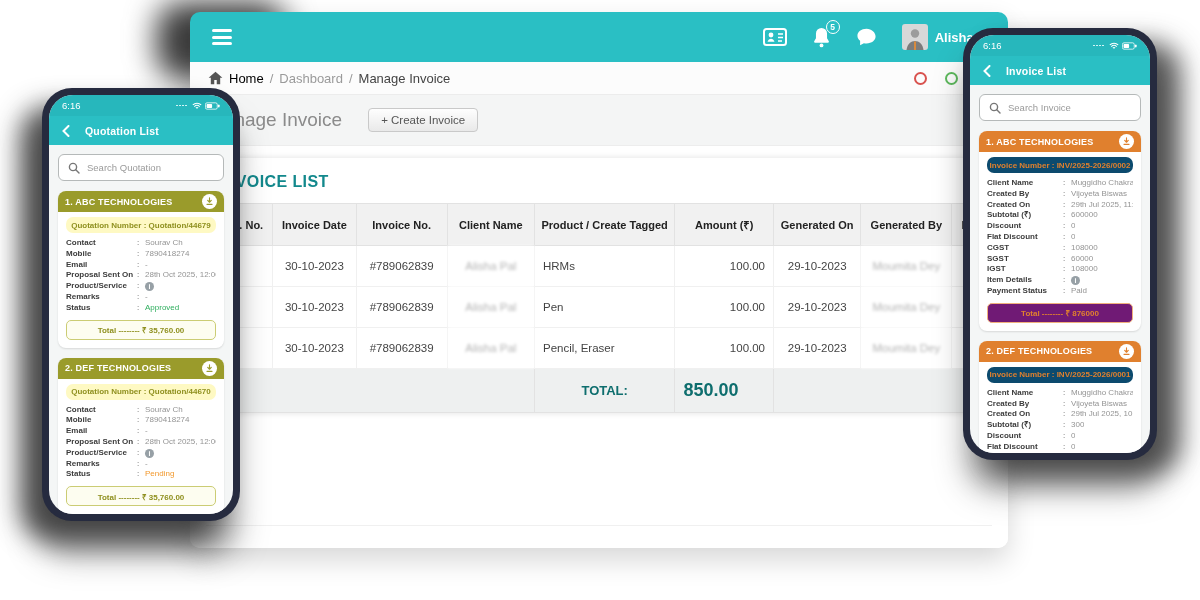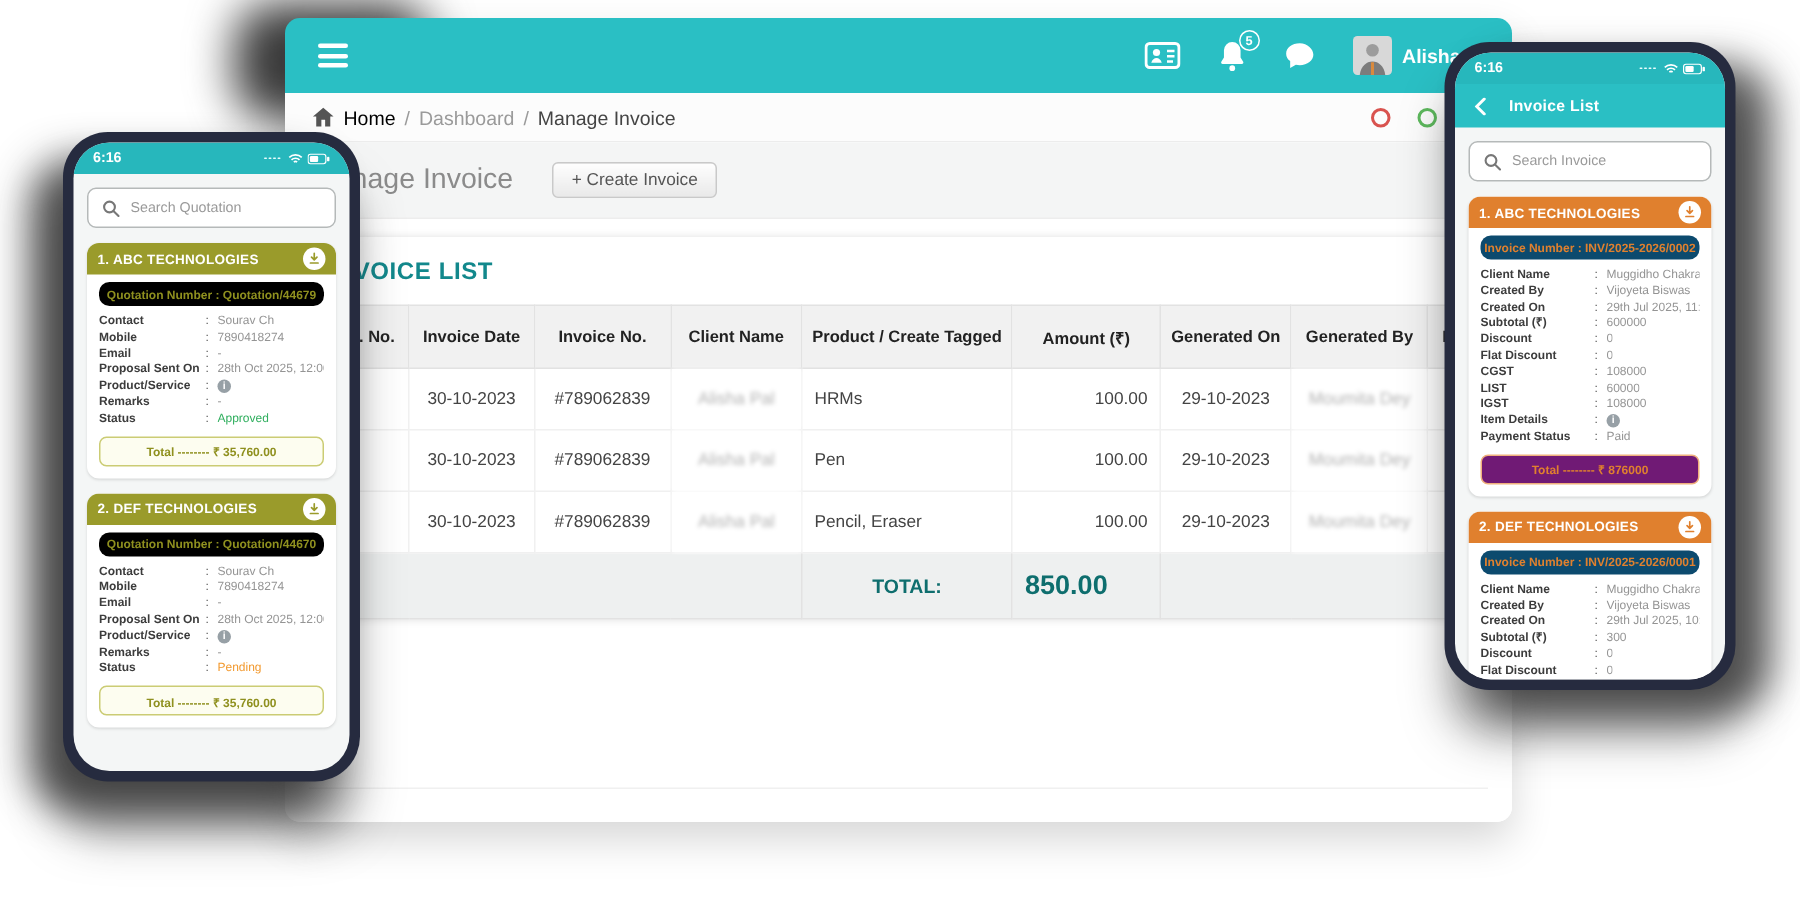--- a/index.html
+++ b/index.html
@@ -58,21 +58,21 @@
   
   .phone { position:absolute; background:#262b3f; border-radius:30px; padding:7px; z-index:3; }
   .phone.left  { left:42px;  top:88px; width:198px; height:433px;
     box-shadow:-22px 18px 26px rgba(45,45,45,.8), -4px 34px 30px rgba(45,45,45,.5); }
   .phone.right { left:963px; top:28px; width:194px; height:432px;
     box-shadow:24px 14px 26px rgba(45,45,45,.75), 4px 30px 30px rgba(45,45,45,.5); }
   .screen { height:100%; border-radius:24px; overflow:hidden; background:#f4f6f6;
     display:flex; flex-direction:column; }
   .statusbar { height:21px; background:#27b7bc; display:flex; align-items:center;
     padding:0 13px; color:#fff; flex-shrink:0; }
-  .time { font-size:9.5px; font-weight:bold; }
+  .time { font-size:9.5px; font-weight:normal; }
   .sicons { margin-left:auto; display:flex; align-items:center; gap:3px; }
   .sig-dots { display:flex; gap:1.5px; margin-right:2px; }
   .sig-dots i { width:1.6px; height:1.6px; background:#e8fdfd; border-radius:50%; display:block; }
   .pnav { height:29px; background:#2abfc4; display:flex; align-items:center; padding:0 13px;
     gap:15px; flex-shrink:0; }
   .pnav-title { color:#fff; font-size:10.5px; font-weight:bold; letter-spacing:.2px; }
   .pbody { flex:1; padding:9px; overflow:hidden; }
   .psearch { height:27px; background:#fff; border:1px solid #b5b9b9; border-radius:6px;
     display:flex; align-items:center; gap:7px; padding:12px 9px; margin-bottom:10px; }
   .psearch input { border:none; outline:none; background:transparent; flex:1; font-size:9.5px;
@@ -82,21 +82,21 @@
   .pcard { background:#fff; border-radius:8px; margin-bottom:10px;
     box-shadow:0 1px 2px rgba(0,0,0,.12); overflow:hidden; }
   .pcard-head { height:21px; display:flex; align-items:center; justify-content:space-between; padding:0 7px; }
   .theme-olive { background:#9a9b2b; } .theme-orange { background:#e0802e; }
   .pcard-title { color:#fff; font-size:9px; font-weight:bold; letter-spacing:.2px; }
   .pcard-dl { width:15px; height:15px; border-radius:50%; background:#fff; border:none; cursor:pointer;
     display:flex; align-items:center; justify-content:center; padding:0; }
   .theme-olive .pcard-dl { color:#9a9b2b; } .theme-orange .pcard-dl { color:#e0802e; }
   .pcard-banner { margin:5px 8px 3px; border-radius:7px; font-size:8px; font-weight:bold;
     text-align:center; padding:3.5px 2px; }
-  .olive-banner { background:#000000; color:#8f901f; }
+  .olive-banner { background:#fef9c3; color:#8f901f; }
   .orange-banner { background:#0c4a6e; color:#e0802e; }
   .pcard-rows { padding:2px 8px; }
   .prow { display:flex; font-size:8px; line-height:10.8px; align-items:baseline; }
   .plabel { width:71px; font-weight:bold; color:#3c3c3c; flex-shrink:0; }
   .phone.right .plabel { width:76px; }
   .pcolon { width:8px; color:#555; flex-shrink:0; }
   .pvalue { color:#949494; white-space:nowrap; overflow:hidden; }
   .status-approved { color:#2eae5d; } .status-pending { color:#f2992e; }
   .info-i { display:inline-block; width:9px; height:9px; border-radius:50%; background:#97a0a6;
     color:#fff; font-size:7px; font-weight:bold; text-align:center; line-height:9.5px;
@@ -279,20 +279,28 @@
           </span>
           <span style="display:flex;">
             <svg width="15" height="8" viewBox="0 0 19 9">
               <rect x="0.5" y="0.5" width="15" height="8" rx="2" fill="none" stroke="#fff"></rect>
               <rect x="2" y="2" width="7" height="5" rx="1" fill="#fff"></rect>
               <rect x="16.5" y="2.5" width="2" height="4" rx="1" fill="#fff"></rect>
             </svg>
           </span>
         </span>
       </div>
+      <div class="pnav">
+        <span style="display:flex;">
+          <svg width="8" height="12" viewBox="0 0 8 12" fill="none" stroke="#fff" stroke-width="2" stroke-linecap="round">
+              <path d="M6.5 1L1.5 6l5 5"></path>
+            </svg>
+        </span>
+        <span class="pnav-title">Quotation List</span>
+      </div>
       <div class="pbody">
         <div class="psearch">
           <span style="display:flex;">
             <svg width="12" height="12" viewBox="0 0 12 12" fill="none" stroke="#777" stroke-width="1.4">
               <circle cx="5" cy="5" r="3.6"></circle>
                 <path d="M7.8 7.8L11 11" stroke-linecap="round"></path>
             </svg>
           </span>
           <input placeholder="Search Quotation" style="">
         </div>
@@ -484,21 +492,21 @@
                   <span class="plabel">Flat Discount</span>
                   <span class="pcolon">:</span>
                   <span class="pvalue">0</span>
                 </div>
                 <div class="prow">
                   <span class="plabel">CGST</span>
                   <span class="pcolon">:</span>
                   <span class="pvalue">108000</span>
                 </div>
                 <div class="prow">
-                  <span class="plabel">LIST</span>
+                  <span class="plabel">SGST</span>
                   <span class="pcolon">:</span>
                   <span class="pvalue">60000</span>
                 </div>
                 <div class="prow">
                   <span class="plabel">IGST</span>
                   <span class="pcolon">:</span>
                   <span class="pvalue">108000</span>
                 </div>
                 <div class="prow">
                   <span class="plabel">Item Details</span>

